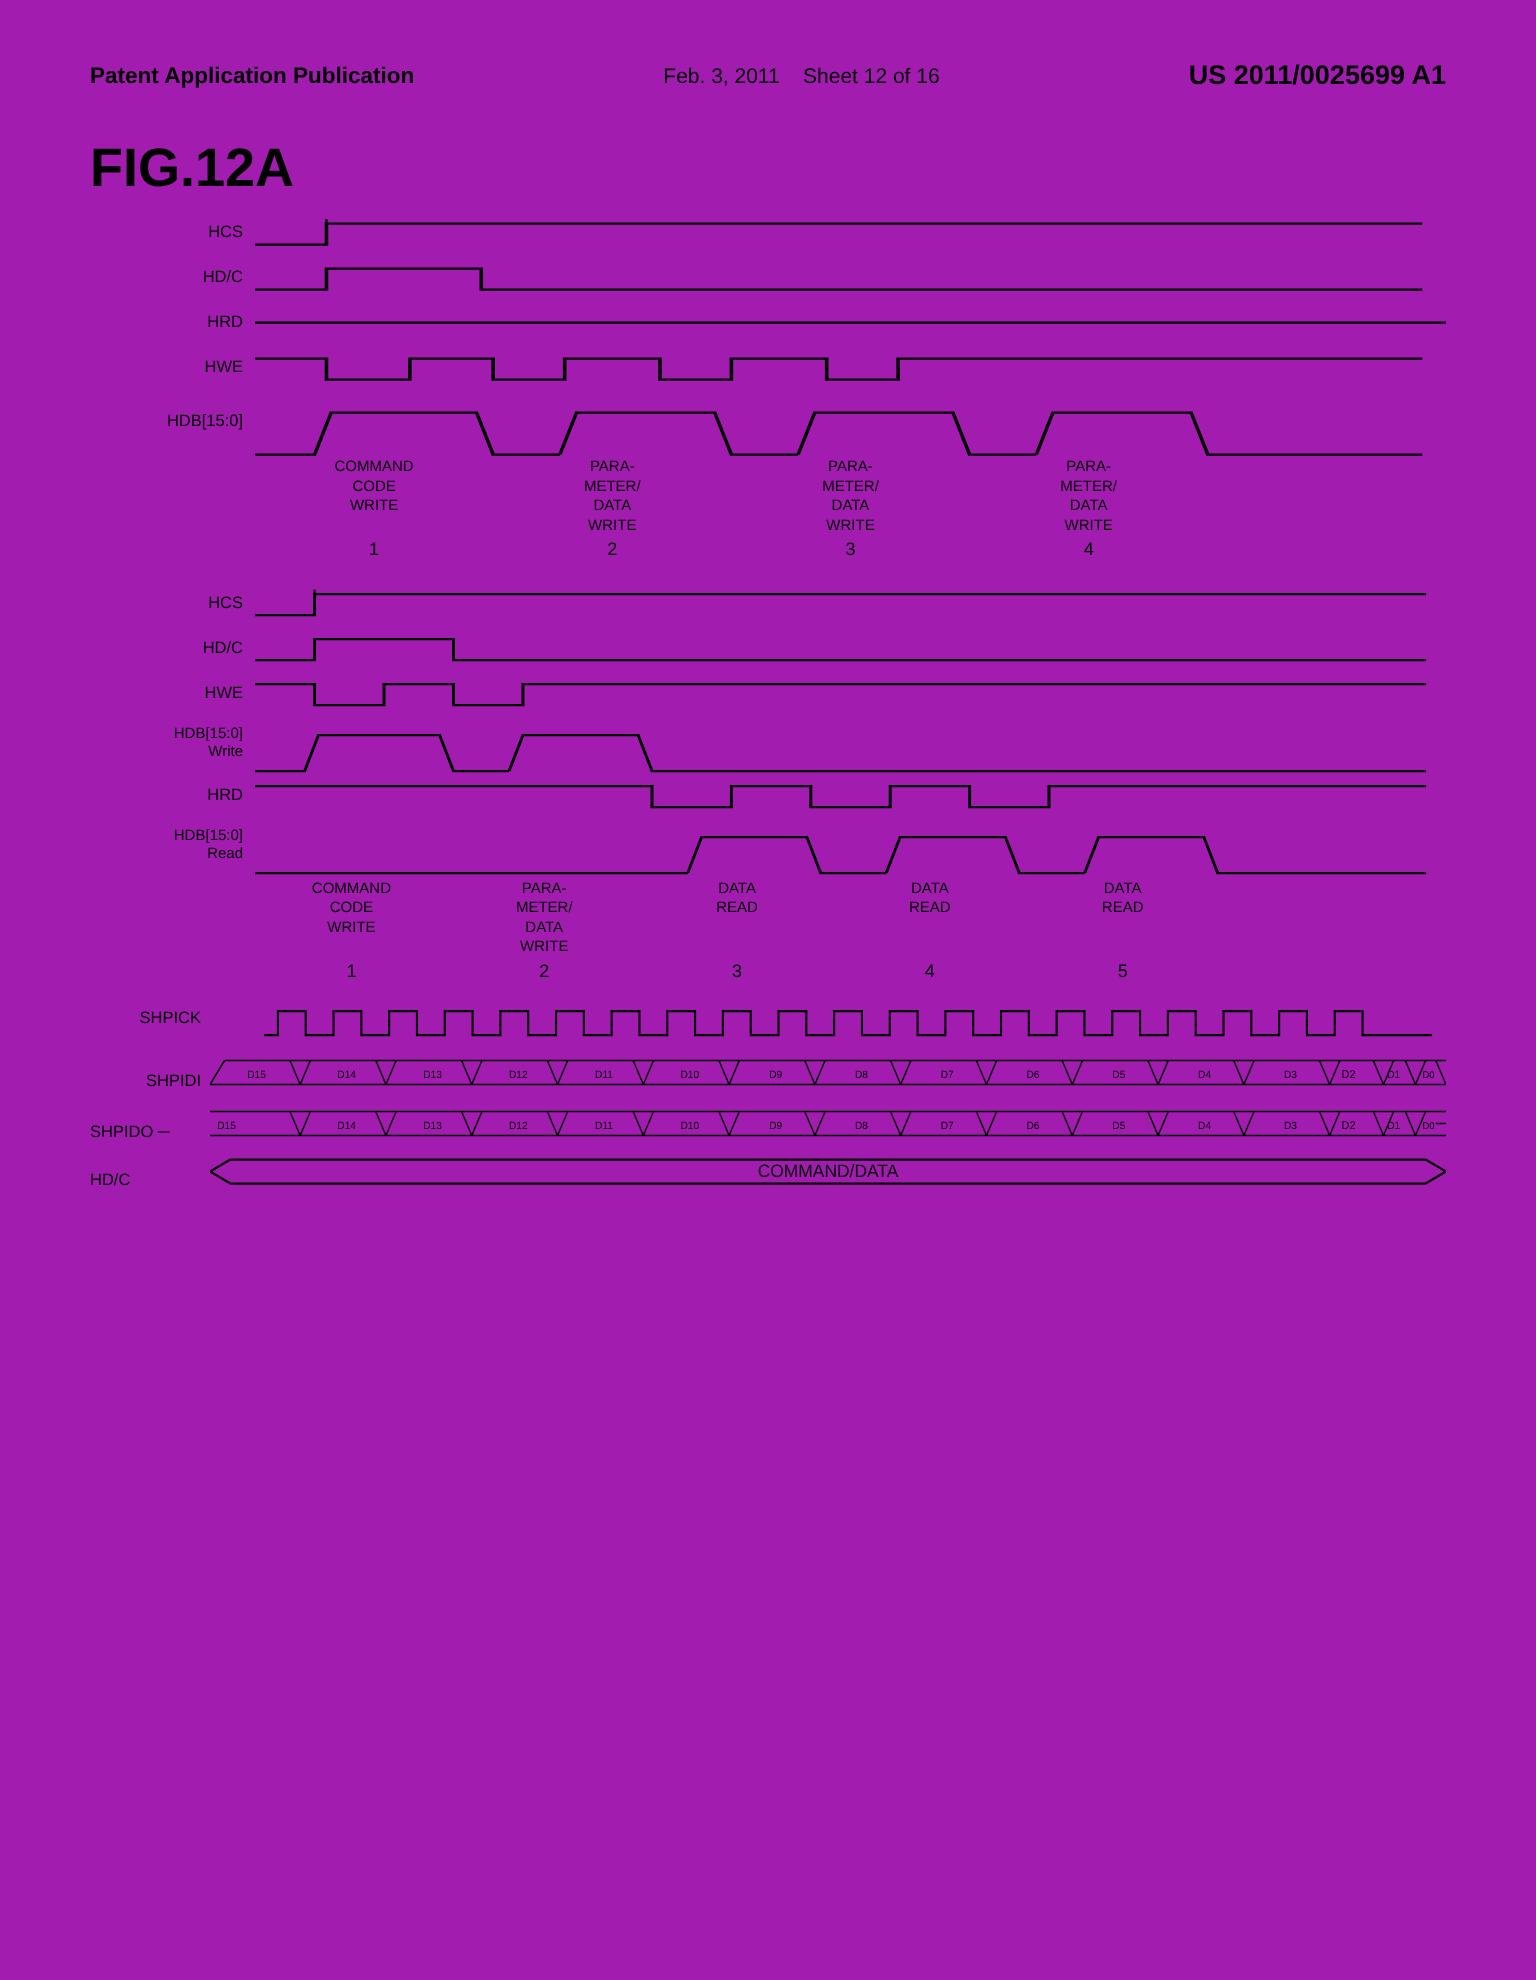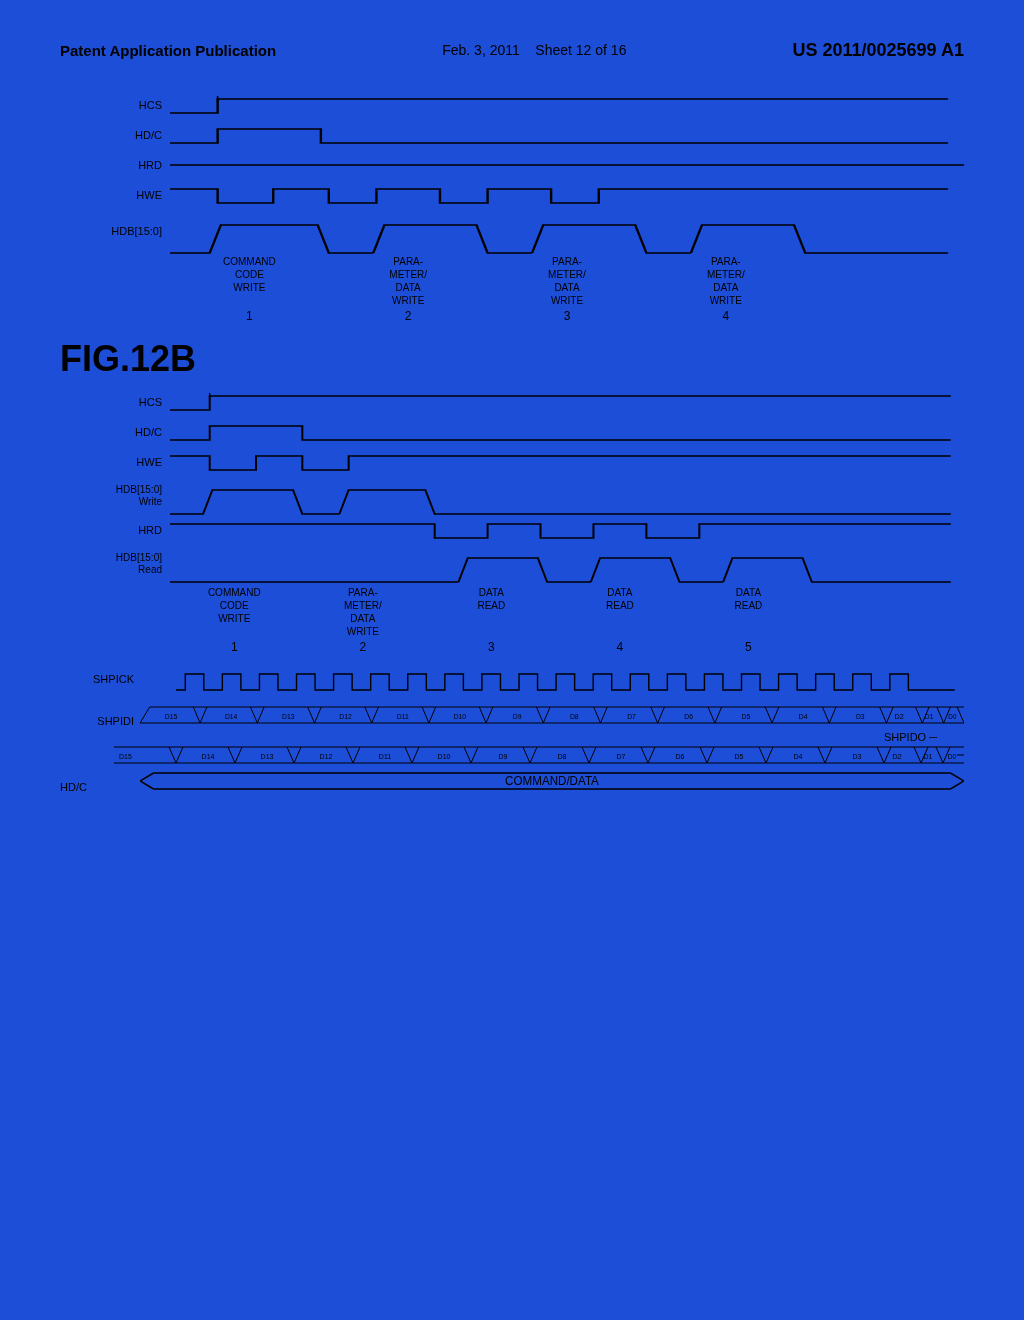--- a/index.html
+++ b/index.html
@@ -7,21 +7,21 @@
       background: #fff;
       font-family: Arial, sans-serif;
       width: 1024px;
       height: 1320px;
       overflow: hidden;
       position: relative;
     }
     .page {
       width: 1024px;
       height: 1320px;
-      background: #1d4ed8;
+      background: #a21caf;
       position: relative;
       padding: 40px 60px 40px 60px;
     }
     .header {
       display: flex;
       justify-content: space-between;
       align-items: flex-start;
       margin-bottom: 30px;
       border-bottom: none;
     }
@@ -132,20 +132,21 @@
   <div class="header">
     <div class="header-left">Patent Application Publication</div>
     <div class="header-center">
       <span>Feb. 3, 2011</span>&nbsp;&nbsp;&nbsp;
       <span>Sheet 12 of 16</span>
     </div>
     <div class="header-right">US 2011/0025699 A1</div>
   </div>
 
   <div class="diagram" style="margin-bottom: 15px;">
+    <div class="fig-label">FIG.12A</div>
 
     <div class="signal-row">
       <div class="signal-label">HCS</div>
       <div class="signal-wave">
         <svg class="wave-svg" viewBox="0 0 500 28" preserveAspectRatio="none">
 
           <polyline points="0,22 30,22 30,8 490,8" fill="none" stroke="#000" stroke-width="1.5"></polyline>
 
           <line x1="30" y1="5" x2="30" y2="12" stroke="#000" stroke-width="1"></line>
         </svg>
@@ -207,21 +208,20 @@
     <div style="display:flex; margin-left:110px; margin-top:2px; margin-bottom: 4px;">
       <div style="flex:1; text-align:center; font-size:12px;">1</div>
       <div style="flex:1; text-align:center; font-size:12px;">2</div>
       <div style="flex:1; text-align:center; font-size:12px;">3</div>
       <div style="flex:1; text-align:center; font-size:12px;">4</div>
       <div style="flex:1;"></div>
     </div>
   </div>
 
   <div class="diagram" style="margin-bottom: 10px;">
-    <div class="fig-label">FIG.12B</div>
 
     <div class="signal-row">
       <div class="signal-label">HCS</div>
       <div class="signal-wave">
         <svg class="wave-svg" viewBox="0 0 600 28" preserveAspectRatio="none">
           <polyline points="0,22 30,22 30,8 590,8" fill="none" stroke="#000" stroke-width="1.5"></polyline>
           <line x1="30" y1="5" x2="30" y2="12" stroke="#000" stroke-width="1"></line>
         </svg>
       </div>
     </div>
@@ -382,21 +382,21 @@
             <line x1="829" y1="20" x2="836" y2="4" stroke="#000" stroke-width="1"></line>
             <text x="814" y="16" font-size="7" font-family="Arial" text-anchor="middle">D1</text>
 
             <line x1="843" y1="4" x2="850" y2="20" stroke="#000" stroke-width="1"></line>
             <text x="838" y="16" font-size="6.5" font-family="Arial" text-anchor="middle">D0</text>
           </svg>
         </div>
       </div>
     </div>
 
-    <div class="data-bus-row" style="margin-top:4px;flex-direction:column;">
+    <div class="data-bus-row" style="margin-top:4px;">
       <div class="data-bus-label" style="display:flex; align-items:center; font-size:11px;">SHPIDO ─</div>
       <div style="flex:1; display:flex; align-items:center; height:24px; position:relative;">
         <svg width="100%" height="24" viewBox="0 0 850 24" preserveAspectRatio="none">
 
           <line x1="0" y1="20" x2="850" y2="20" stroke="#000" stroke-width="1"></line>
 
           <line x1="0" y1="4" x2="850" y2="4" stroke="#000" stroke-width="1"></line>
 
           <text x="5" y="16" font-size="7" font-family="Arial">D15</text>
 

